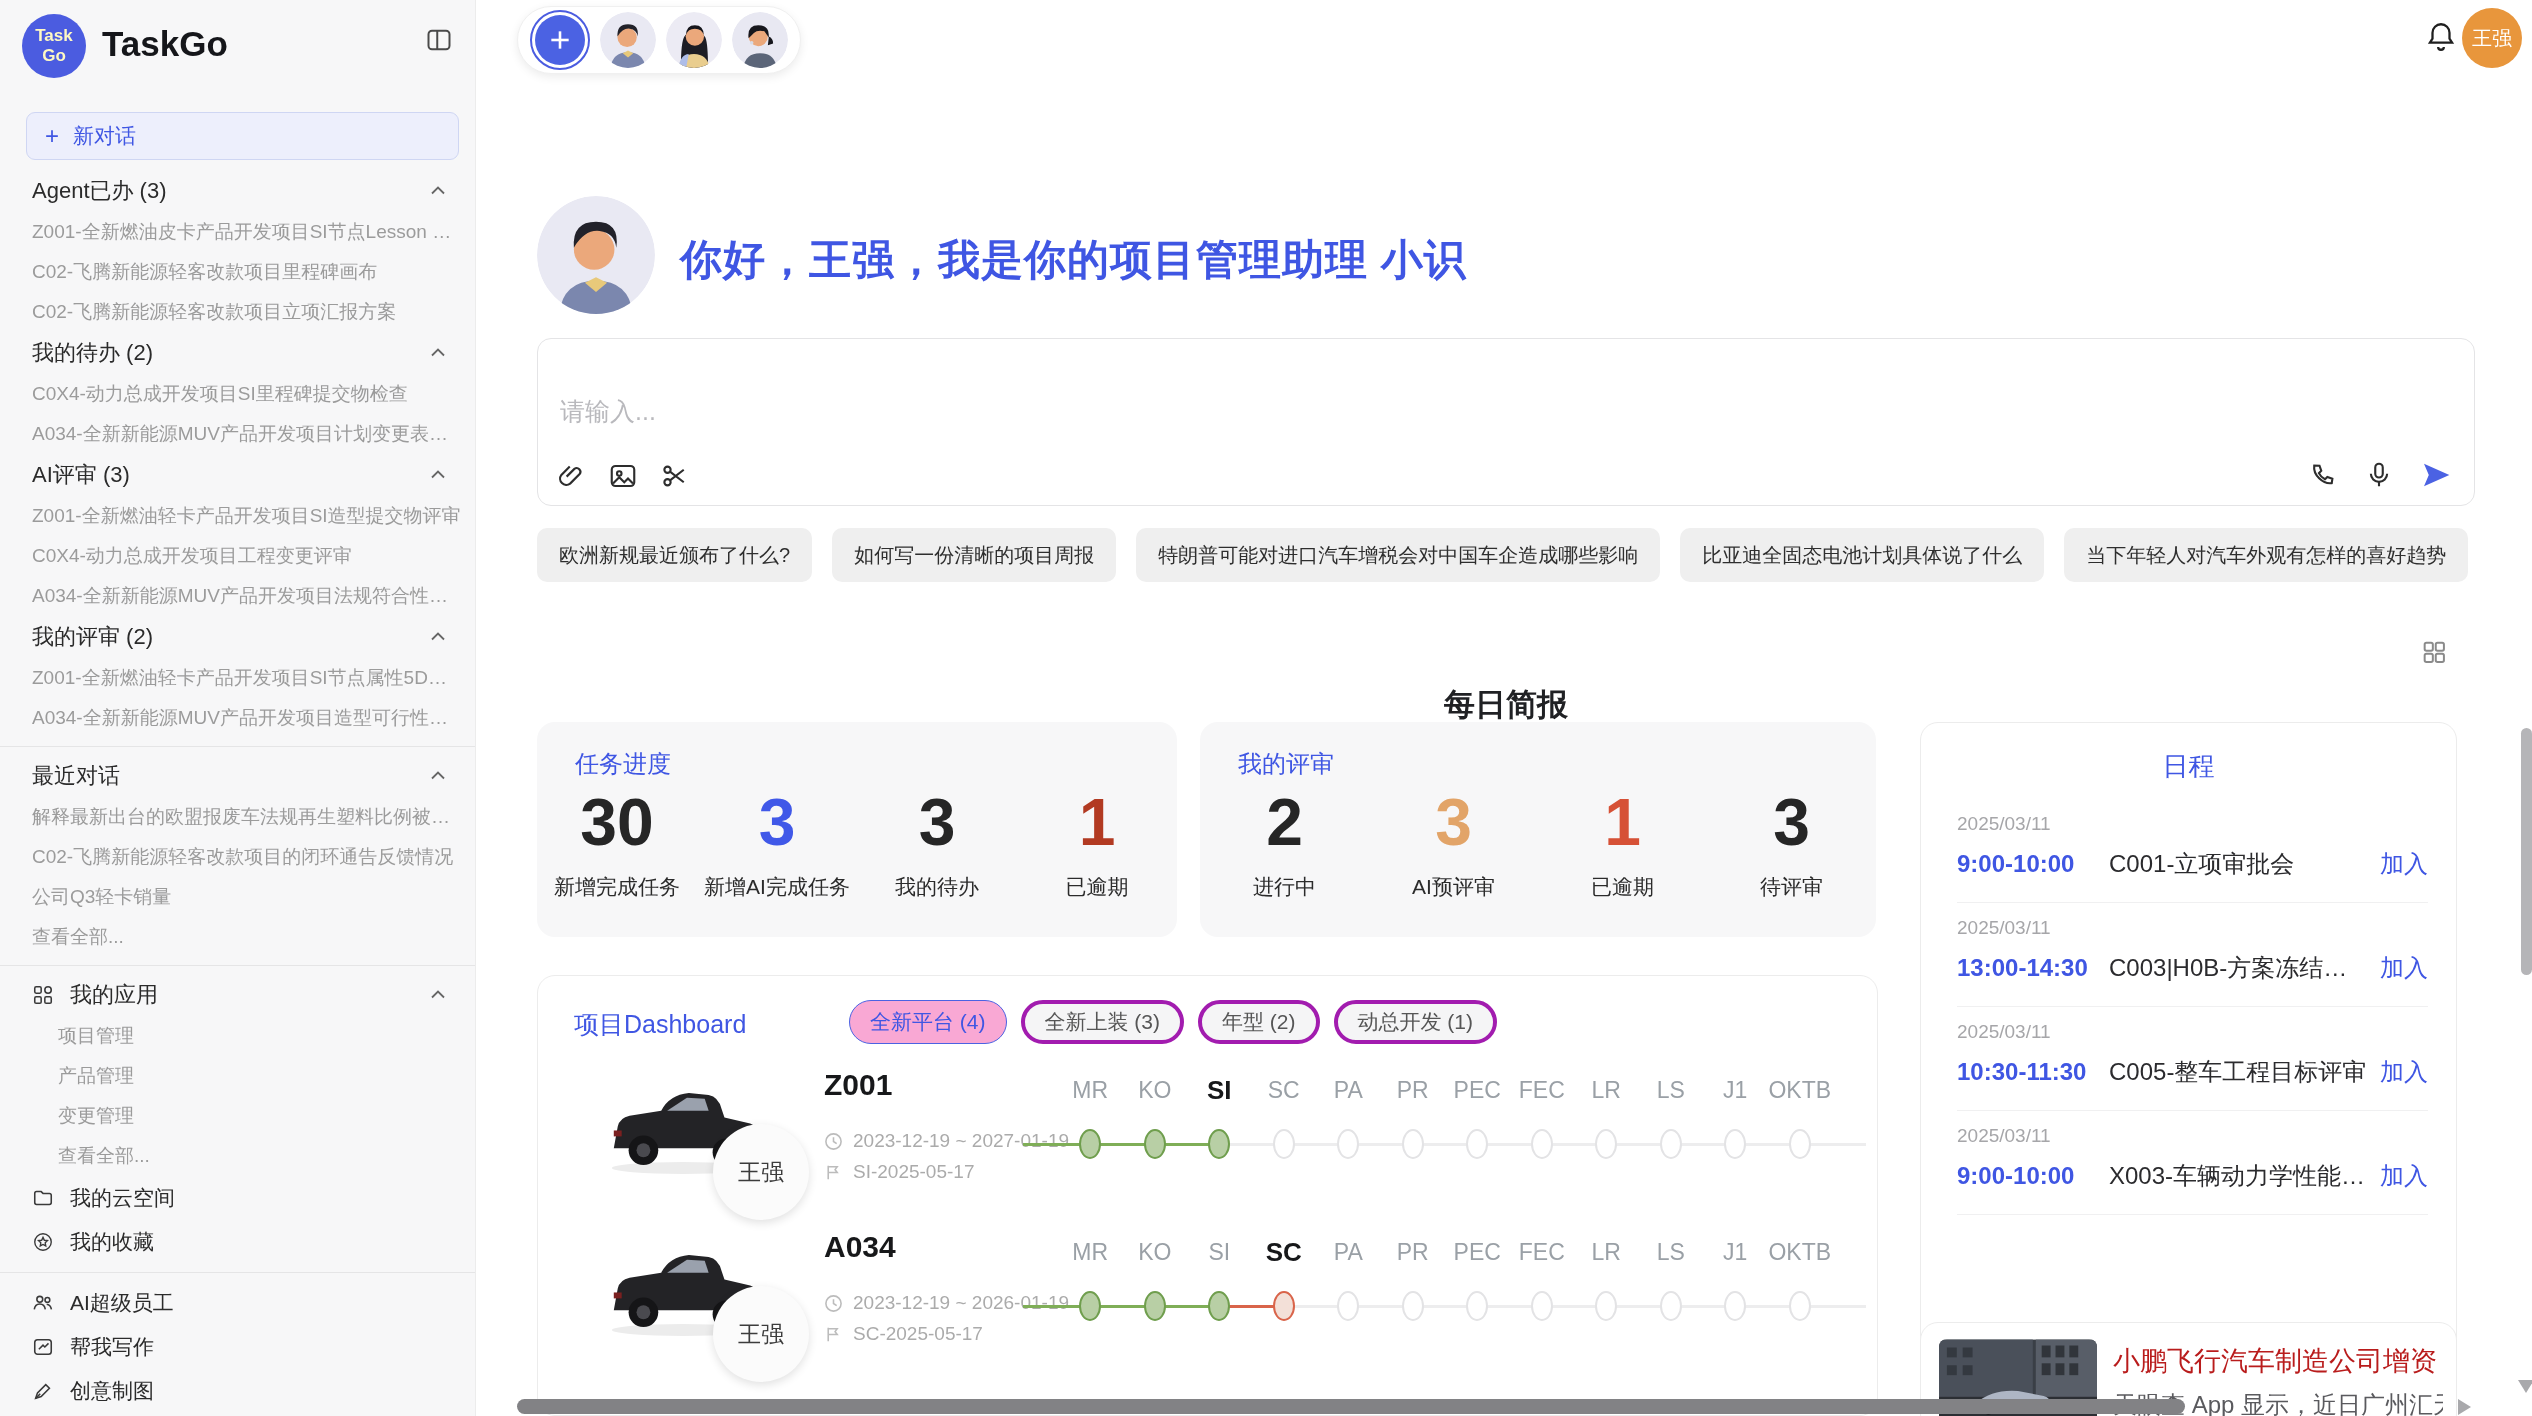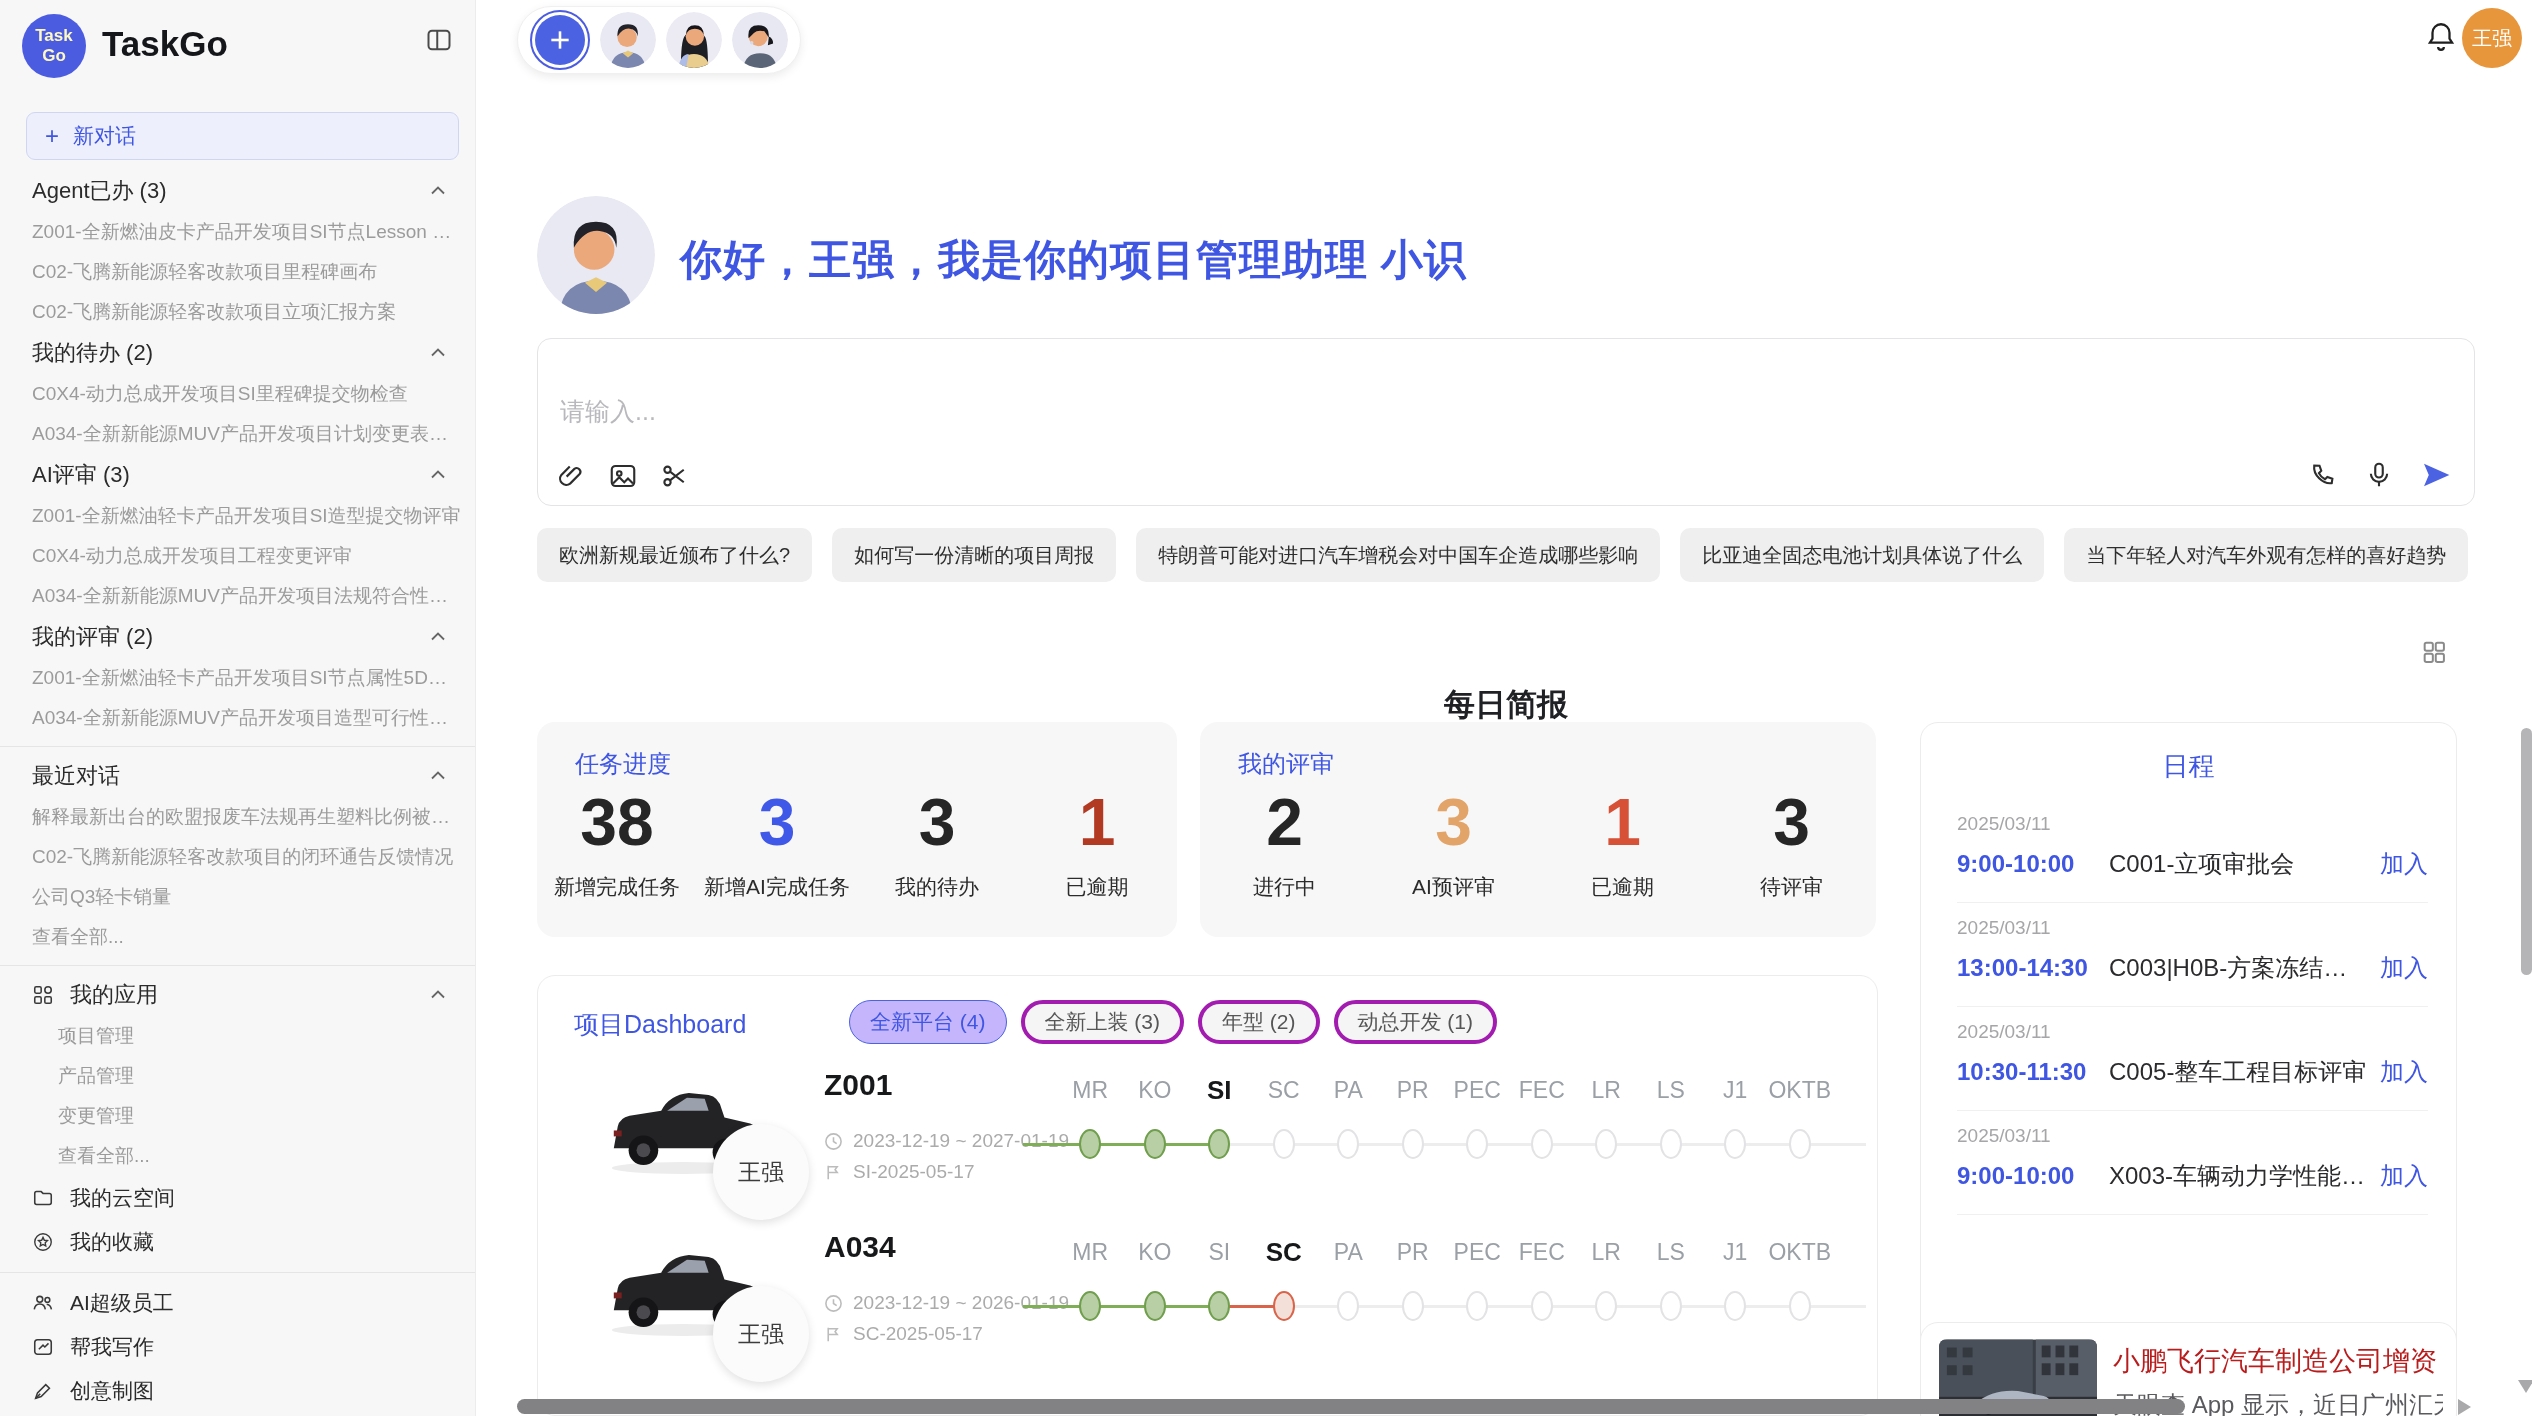--- a/index.html
+++ b/index.html
@@ -63,21 +63,21 @@
   .stat .v { font-size:66px; font-weight:bold; line-height:1.05; }
   .stat .l { margin-top:16px; font-size:21px; color:#2b2b2b; }
   .v-dark { color:#262626; } .v-blue { color:#4058e8; } .v-red { color:#b23a22; }
   .v-tan { color:#e2a468; } .v-orange { color:#d65136; }
 
   
   .dash { position:absolute; left:537px; top:975px; width:1341px; height:441px; background:#fff; border:1.6px solid #ececec; border-radius:18px; overflow:hidden; }
   .dash-title { position:absolute; left:36px; top:32px; font-size:25px; color:#3f56e3; }
   .fchips { position:absolute; left:311px; top:24px; display:flex; gap:14px; }
   .fchip { height:44px; padding:0 20px; border-radius:999px; display:flex; align-items:center; font-size:21px; cursor:pointer; background:#f5f5f6; border:4px solid #a21caf; color:#565656; white-space:nowrap; }
-  .fchip.active { border:1.6px solid #4b62e3; color:#3f56e3; background:#c4b5fd; }
+  .fchip.active { border:1.6px solid #4b62e3; color:#3f56e3; background:#f9a8d4; }
   .prow { position:absolute; left:0; width:100%; height:160px; }
   #prow1 { top:88px; } #prow2 { top:250px; }
   .truck { position:absolute; left:58px; top:6px; width:168px; height:116px; }
   .owner-badge { position:absolute; left:175px; top:60px; width:96px; height:96px; border-radius:50%; background:#fbfbfb; box-shadow:0 3px 10px rgba(0,0,0,.12); display:flex; align-items:center; justify-content:center; font-size:23px; color:#3c3c3c; }
   .pinfo { position:absolute; left:286px; top:4px; }
   .pname { font-size:30px; font-weight:bold; color:#17181a; }
   .pmeta { display:flex; align-items:center; gap:10px; margin-top:28px; color:#ababab; font-size:19px; }
   .pmeta.m2 { margin-top:9px; }
   .pmeta .mic-ic { color:#bcbcbc; display:flex; }
   .timeline { position:absolute; left:520px; top:6px; width:774px; height:120px; }
@@ -397,21 +397,21 @@
         <rect x="13.5" y="4" width="7" height="7" rx="1.5"></rect>
         <rect x="4" y="13.5" width="7" height="7" rx="1.5"></rect>
         <rect x="13.5" y="13.5" width="7" height="7" rx="1.5"></rect>
       </svg>
   </div>
 
   <div class="stat-card" id="card-tasks">
     <div class="sc-title">任务进度</div>
     <div class="stat-cols">
       <div class="stat">
-        <div class="v v-dark">38</div>
+        <div class="v v-dark">30</div>
         <div class="l">新增完成任务</div>
       </div>
       <div class="stat">
         <div class="v v-blue">3</div>
         <div class="l">新增AI完成任务</div>
       </div>
       <div class="stat">
         <div class="v v-dark">3</div>
         <div class="l">我的待办</div>
       </div>

